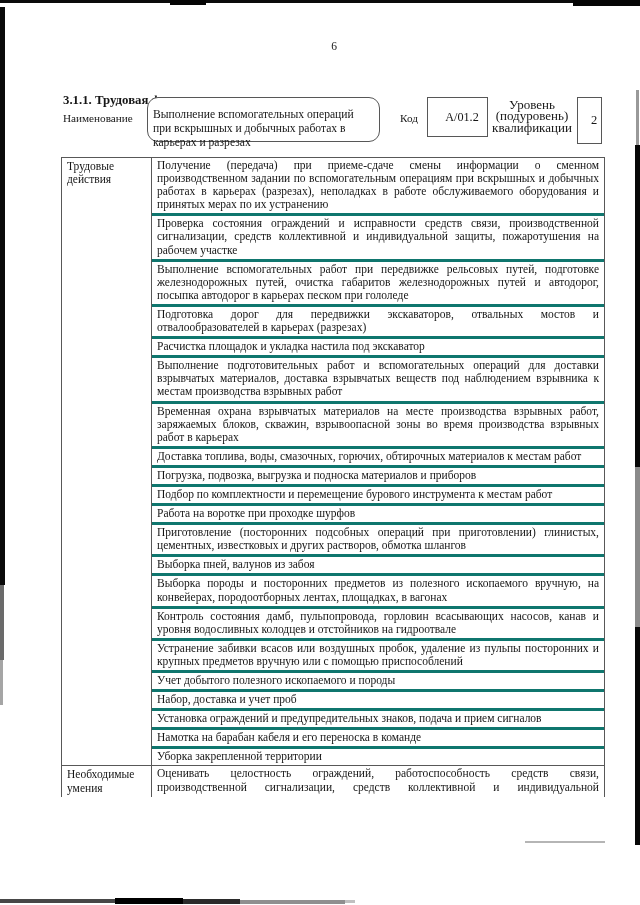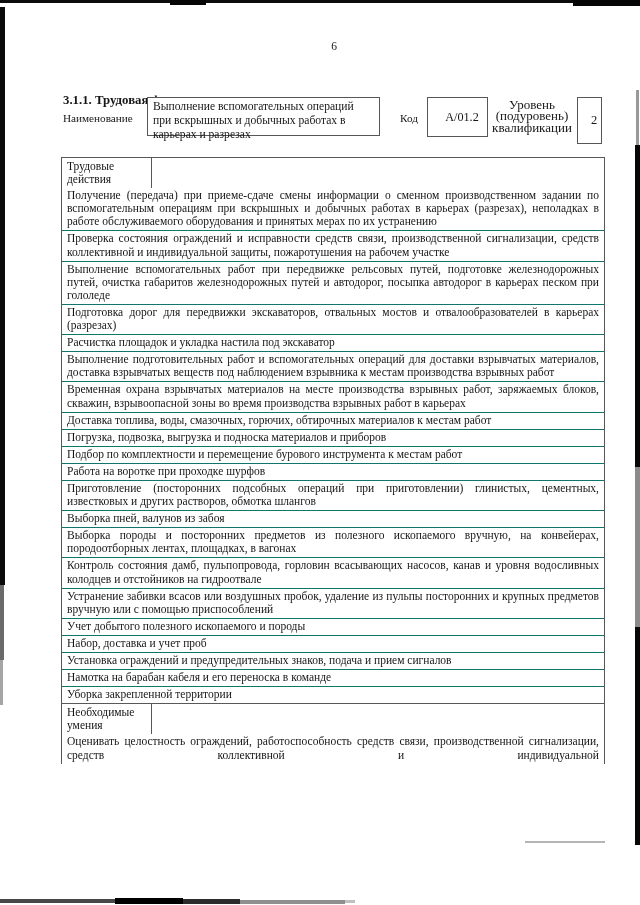--- a/index.html
+++ b/index.html
@@ -33,39 +33,39 @@
   
   .page-number { position:absolute; left:318px; top:40px; width:32px; text-align:center;
                  font-size:11.5px; }
   .section-heading { position:absolute; left:63px; top:66px; font-weight:bold; font-size:12.8px;margin-top:27px; }
 
   
   .fh-label { position:absolute; font-size:11.2px; }
   .fh-name-label  { left:63px;  top:112px; }
   .fh-code-label  { left:400px; top:112px; }
   .fh-box { position:absolute; border:1px solid #575757; background:#fff;padding-left:9px; }
-  .fh-name-box  { left:147px; top:97px; width:233px; height:39px; padding:2px 5px;
-                  font-size:11.6px; line-height:13.9px; }
+  .fh-name-box  { left:147px; top:97px; width:233px; height:45px; padding:10px 5px;
+                  font-size:11.6px; line-height:13.9px;border-radius:11px; }
   .fh-code-box  { left:427px; top:97px; width:61px; height:40px;
                   text-align:center; line-height:38px; font-size:12.2px; }
   .fh-level-label { position:absolute; left:490px; top:99px; width:84px;
                     text-align:center; font-size:13px; line-height:11.4px; }
   .fh-level-box { left:577px; top:97px; width:25px; height:47px;
                   text-align:center; line-height:45px; font-size:12.5px; }
 
   
   .main-table { position:absolute; left:61px; top:157px; width:544px;
                 border:1px solid #585858; border-bottom:none;
                 font-size:11.5px; line-height:13.1px; }
-  .tgroup { display:flex;flex-direction:column; }
+  .tgroup { display:flex; }
   .tgroup.actions { border-bottom:1px solid #585858; }
   .tlabel { width:90px; min-width:90px; border-right:1px solid #585858;
             padding:2px 4px 2px 5px; }
   .tcontent { flex:1 1 auto; min-width:0; }
-  .tcontent > div { padding:1px 5px 2px 5px; border-bottom:1px solid #0f766e;
+  .tcontent > div { padding:1px 5px 2px 5px; border-bottom:3px solid #0f766e;
                     text-align:justify; }
   .tcontent > div:last-child { border-bottom:none; }
   .tcontent.skills > div { text-align-last:justify; }
 </style>
 </head>
 <body>
 
 <div class="artifact edge-top"></div>
 <div class="artifact edge-top-b1"></div>
 <div class="artifact edge-top-b2"></div>

